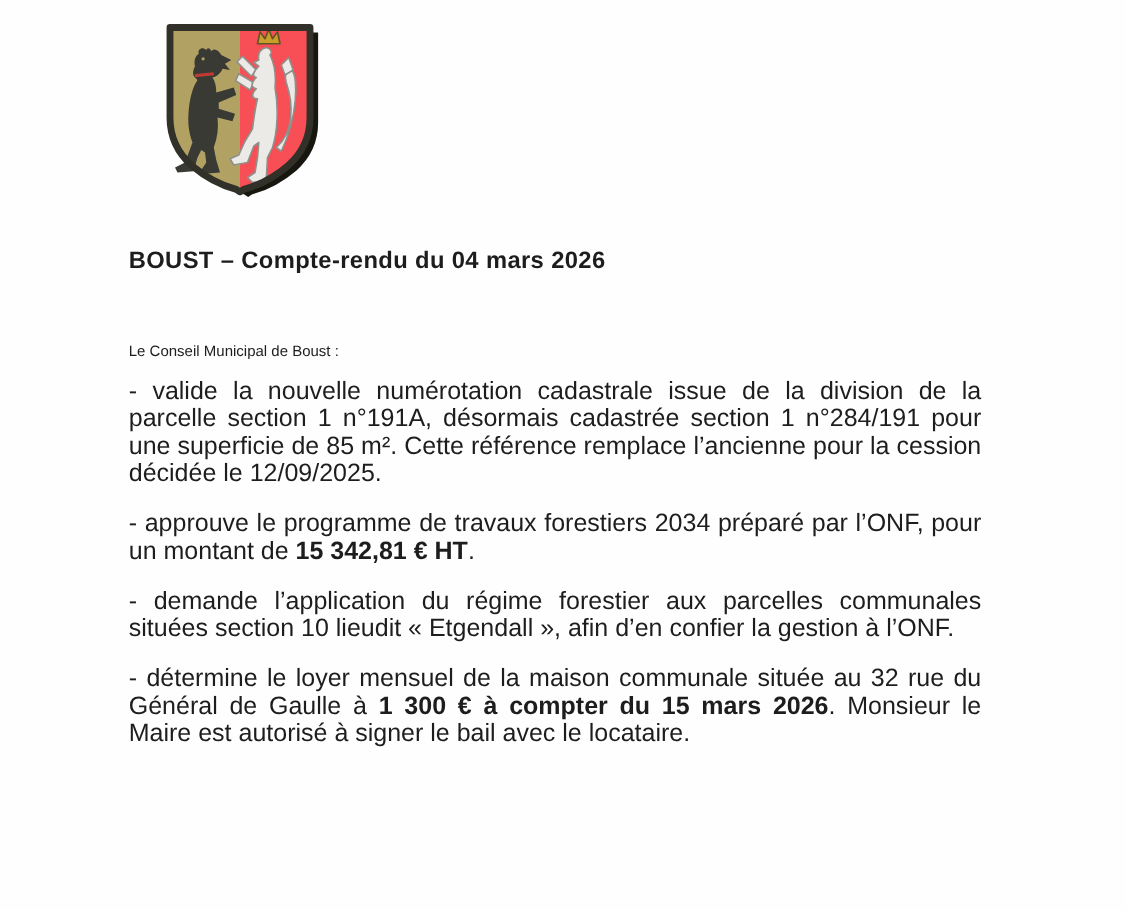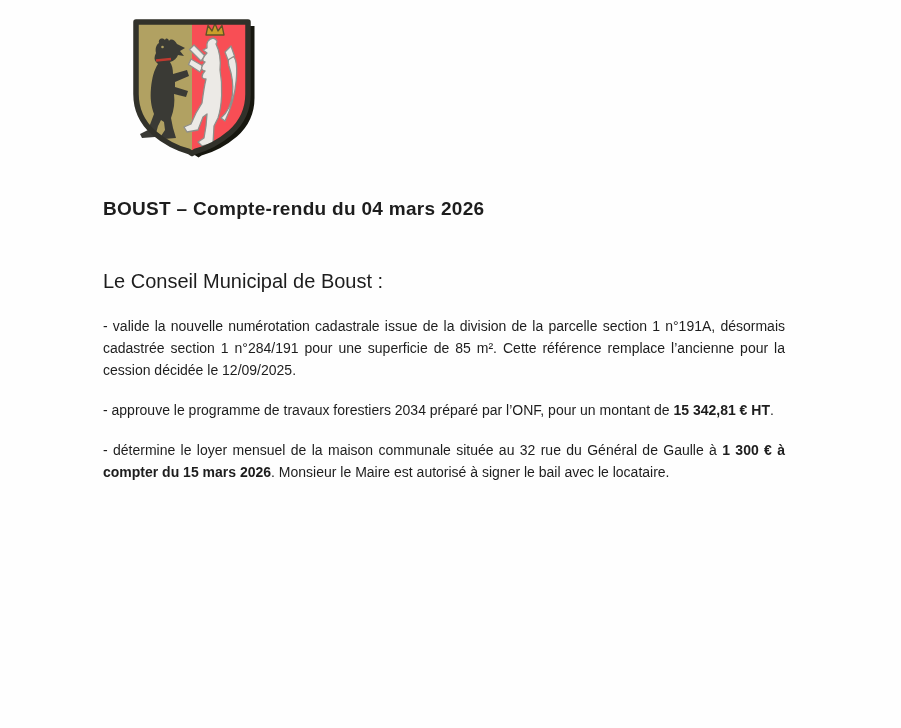--- a/index.html
+++ b/index.html
@@ -30,26 +30,26 @@
     width: 694px;
   }
   .title {
     font-size: 19px;
     line-height: 23px;
     font-weight: bold;
     letter-spacing: 0.3px;
     margin: 0 0 50px 0;
   }
   .intro {
-    font-size: 20px;
+    font-size: 12px;
     line-height: 22px;
-    margin: 0 0 23px 0;
+    margin: 0 0 10px 0;
   }
   .para {
-    font-size: 14px;
+    font-size: 20px;
     line-height: 22px;
     text-align: justify;
     margin: 0 12px 18px 0;
   }
   .para strong { font-weight: bold; }
 </style>
 </head>
 <body>
 
 <div class="page">
@@ -100,17 +100,18 @@
       <path fill="none" stroke-width="5.5" stroke-linejoin="round" d="M15,8 H127 V80 Q127,103 109.5,118.5 Q93,132.5 74,137.5 L71,139.5 L68,137.5 Q49,132.5 32.5,118.5 Q15,103 15,80 Z" stroke="#31312a"></path>
     </svg>
   </div>
 
   <div class="content">
     <h1 class="title">BOUST – Compte-rendu du 04 mars 2026</h1>
     <p class="intro">Le Conseil Municipal de Boust :</p>
     <div id="paragraphs">
         <p class="para"><span>- valide la nouvelle numérotation cadastrale issue de la division de la parcelle section 1 n°191A, désormais cadastrée section 1 n°284/191 pour une superficie de 85 m². Cette référence remplace l’ancienne pour la cession décidée le 12/09/2025.</span></p>
         <p class="para"><span>- approuve le programme de travaux forestiers 2034 préparé par l’ONF, pour un montant de </span><strong>15 342,81 € HT</strong><span>.</span></p>
+        <p class="para"><span>- demande l’application du régime forestier aux parcelles communales situées section 10 lieudit « Etgendall », afin d’en confier la gestion à l’ONF.</span></p>
         <p class="para"><span>- détermine le loyer mensuel de la maison communale située au 32 rue du Général de Gaulle à </span><strong>1 300 € à compter du 15 mars 2026</strong><span>. Monsieur le Maire est autorisé à signer le bail avec le locataire.</span></p>
       </div>
   </div>
 
 </div>
 
 </body></html>

